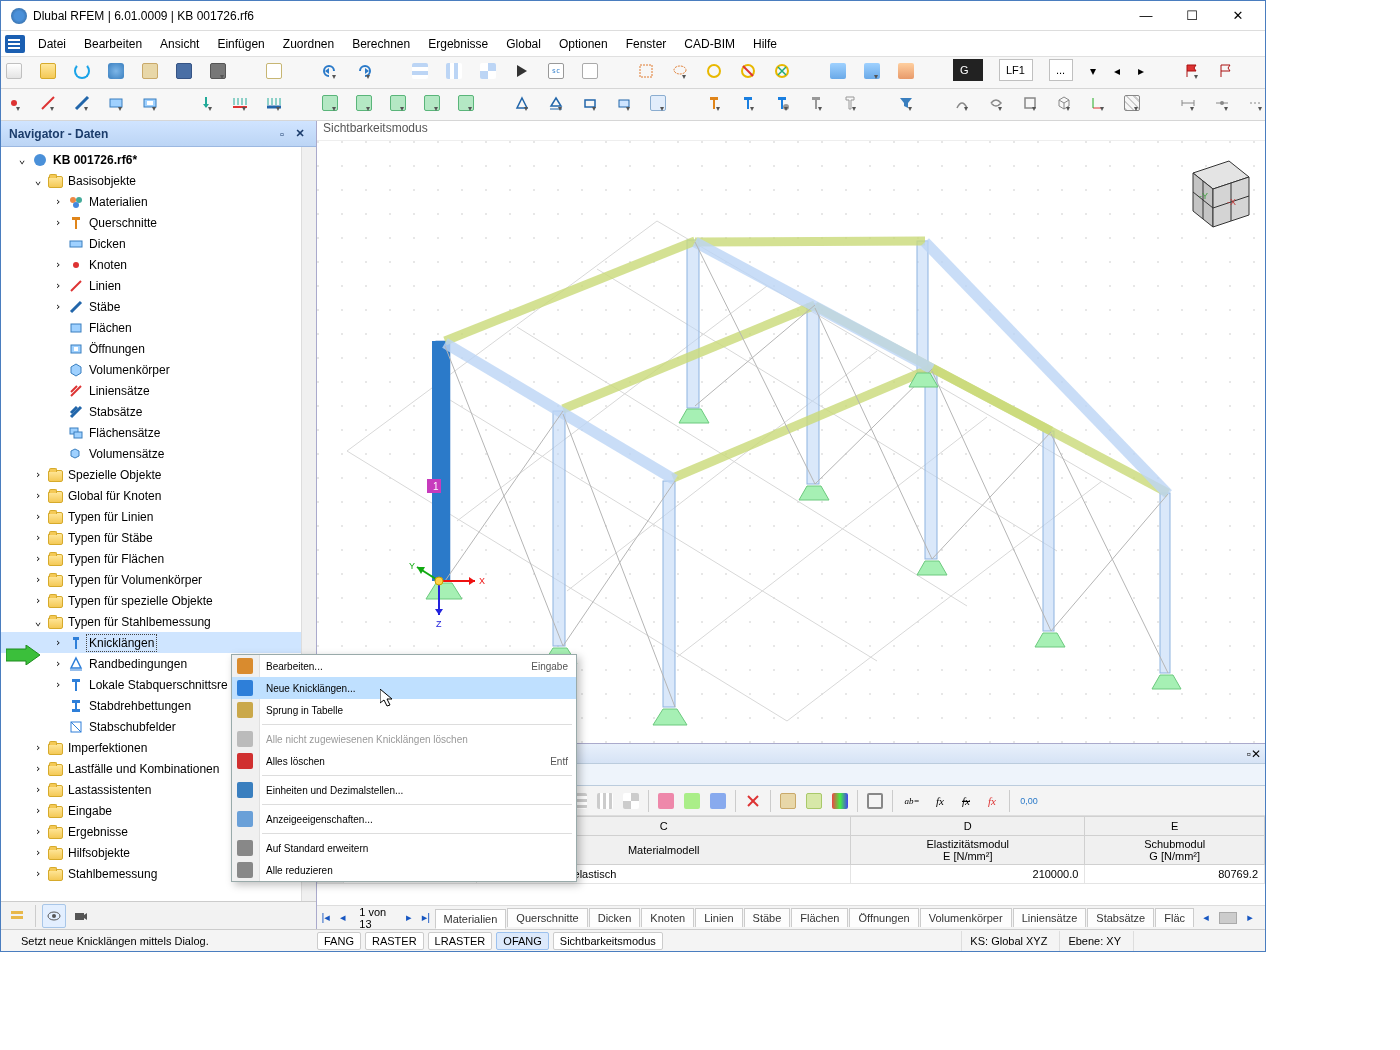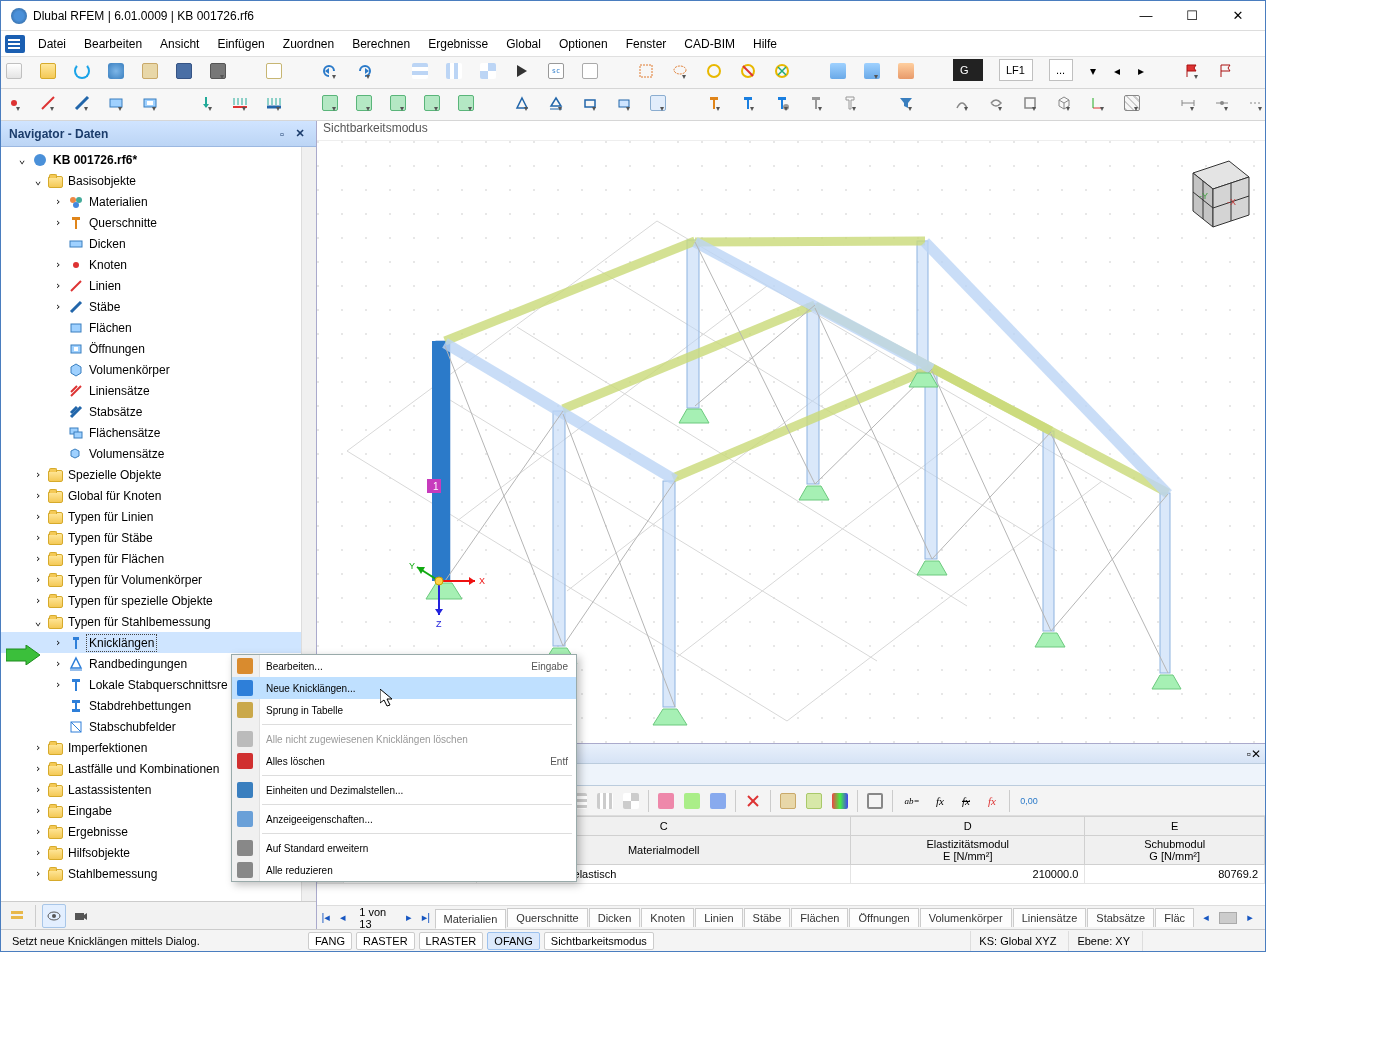--- a/index.html
+++ b/index.html
@@ -73,21 +73,21 @@
   table.tbl td { border:1px solid #e4e4e4; padding:2px 6px; height:19px; }
   .chip { display:inline-block; width:10px; height:10px; margin-right:4px; vertical-align:middle; }
 
   .pager { height:24px; display:flex; align-items:center; background:#f4f4f4; border-top:1px solid #ddd; font-size:11px; }
   .pager .btn { width:22px; height:22px; display:flex; align-items:center; justify-content:center; color:#1756c1; }
   .pager .tab2 { padding:3px 8px; border:1px solid #ccc; border-bottom:none; background:#fdfdfd; margin-right:1px; color:#333; }
   .pager .tab2.active { background:#fff; border-bottom:1px solid #fff; position:relative; top:1px; }
   .pager .scroll-x { margin-left:auto; display:flex; align-items:center; gap:2px; padding-right:4px; }
 
   
-  .statusbar { height:22px; border-top:1px solid #ccc; background:#f4f4f4; display:flex; align-items:center; font-size:11px; padding:0 3px; gap:4px; }
+  .statusbar { height:22px; border-top:1px solid #ccc; background:#f4f4f4; display:flex; align-items:center; font-size:11px; padding:0 12px; gap:4px; }
   .statusbar .cell { padding:0 8px; border-left:1px solid #ddd; height:20px; display:flex; align-items:center; }
   .statusbar .cell.first { border-left:none; }
   .statusbar .toggle { padding:2px 6px; border:1px solid #ccc; border-radius:2px; background:#fff; }
   .statusbar .toggle.on { background:#dce9fb; border-color:#9cc1ee; }
 
   
   .ctxmenu { position:absolute; width:346px; background:#fff; border:1px solid #9aa; box-shadow:3px 3px 8px rgba(0,0,0,0.25); font-size:10px; z-index:100; }
   .ctxmenu .iconcol { position:absolute; left:0; top:0; bottom:0; width:28px; background:#f0f0f0; border-right:1px solid #e0e0e0; }
   .ctxmenu .cmi { position:relative; display:flex; align-items:center; height:22px; padding:0 8px 0 34px; }
   .ctxmenu .cmi.sep { height:1px; background:#ddd; margin:3px 4px 3px 30px; padding:0; }

